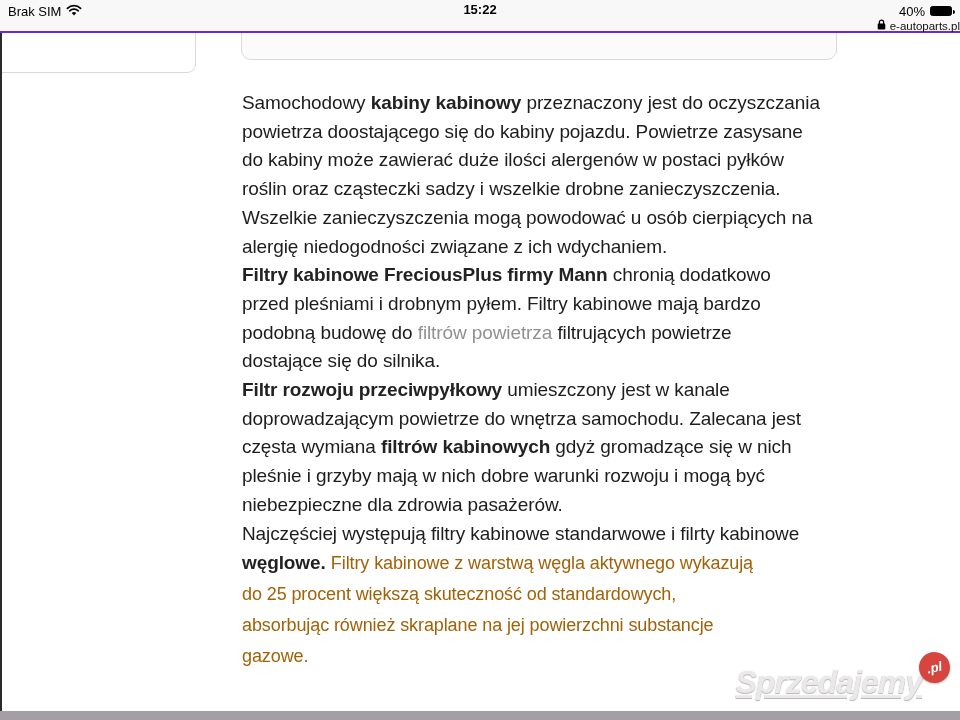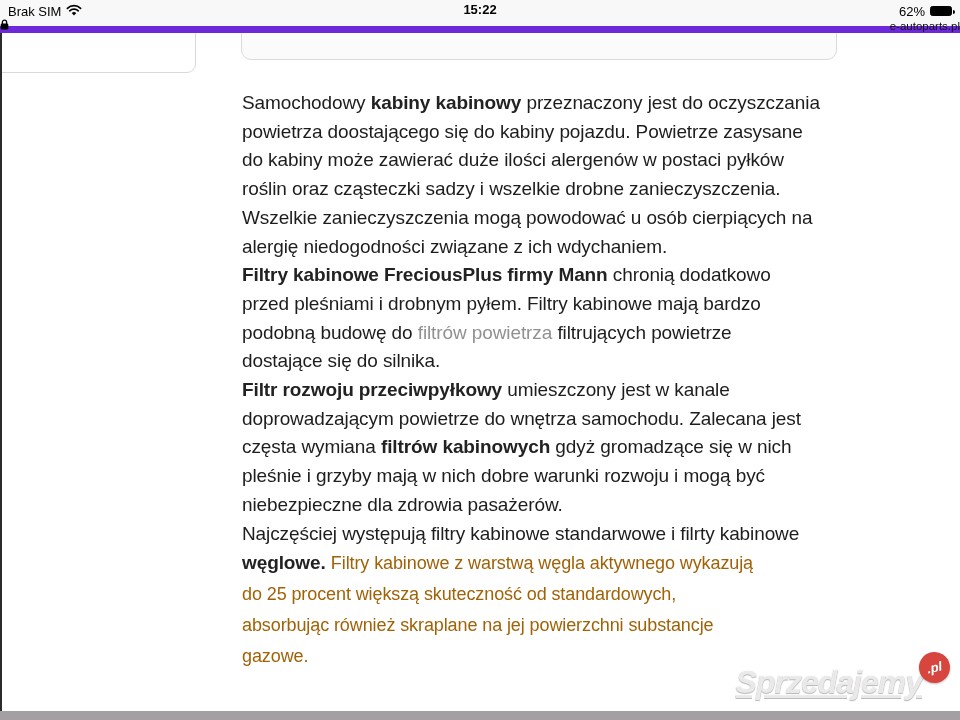--- a/index.html
+++ b/index.html
@@ -8,35 +8,35 @@
     position: relative;
     background: #ffffff;
     font-family: "Liberation Sans", sans-serif;
     -webkit-font-smoothing: antialiased;
   }
 
   
   .statusbar {
     position: absolute; top: 0; left: 0; width: 960px; height: 33px;
     background: #f8f8f8;
-    border-bottom: 7px solid #6d28d9;
+    border-bottom: 2px solid #6d28d9;
     z-index: 20;
   }
   .sb-left {
     position: absolute; left: 8px; top: 3px; height: 16px;
     display: flex; align-items: center; gap: 5px;
     font-size: 13px; color: #000;
   }
   .sb-time {
     position: absolute; left: 0; right: 0; top: 2px;
     text-align: center; font-size: 13px; font-weight: 700; color: #000;
   }
   .sb-url {
     position: absolute; left: 0; right: 0; top: 19px;
-    display: flex; justify-content: space-between; align-items: center; gap: 4px;
+    display: flex; justify-content: flex-end; align-items: center; gap: 4px;
     font-size: 11.5px; color: #111;
   }
   .sb-right {
     position: absolute; right: 8px; top: 3px; height: 16px;
     display: flex; align-items: center; gap: 5px;
     font-size: 13px; color: #000;
   }
   .battery {
     position: relative; width: 22px; height: 10px;
     border: 1px solid #000; border-radius: 2.5px; background: #000;
@@ -121,21 +121,21 @@
   <div class="sb-url">
     <span>
       <svg width="9" height="11" viewBox="0 0 9 11">
         <path d="M2.4 5 V3.3 A2.1 2.1 0 0 1 6.6 3.3 V5" stroke="#000" stroke-width="1.3" fill="none"></path>
         <rect x="0.7" y="4.6" width="7.6" height="5.9" rx="1.1" fill="#000"></rect>
       </svg>
     </span>
     <span>e-autoparts.pl</span>
   </div>
   <div class="sb-right">
-    <span>62%</span>
+    <span>40%</span>
     <span class="battery"></span>
   </div>
 </div>
 
 <div class="left-card"></div>
 <div class="center-card"></div>
 <div class="left-edge-line"></div>
 
 <div class="description" id="description"><span class="seg-n">Samochodowy </span><span class="seg-b">kabiny kabinowy</span><span class="seg-n"> przeznaczony jest do oczyszczania
 powietrza doostającego się do kabiny pojazdu. Powietrze zasysane

